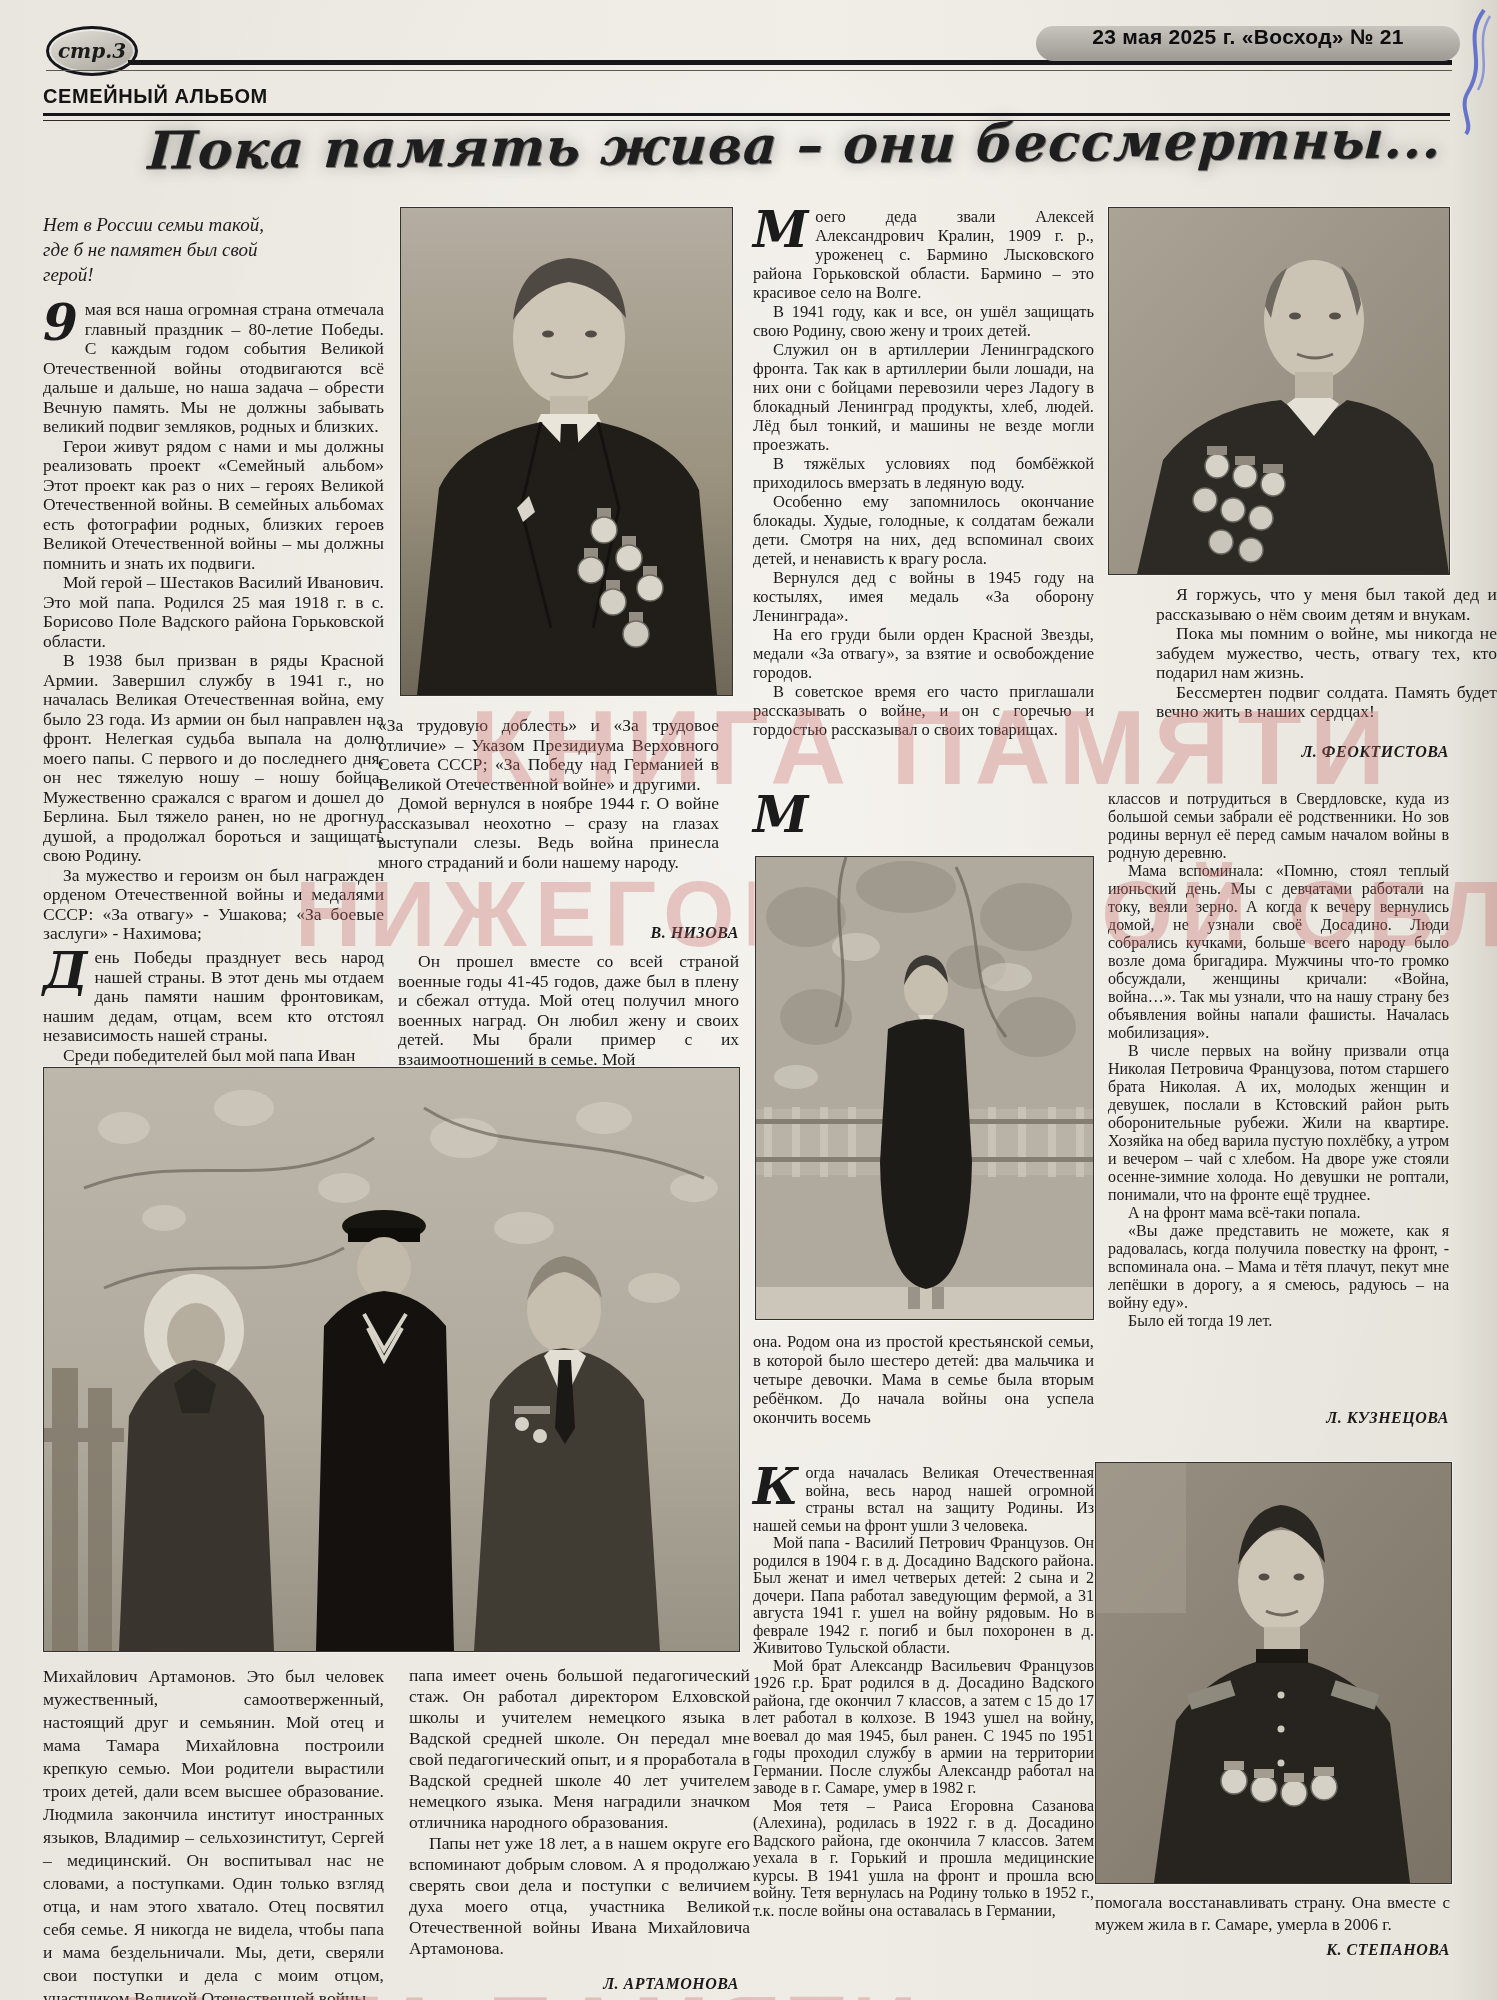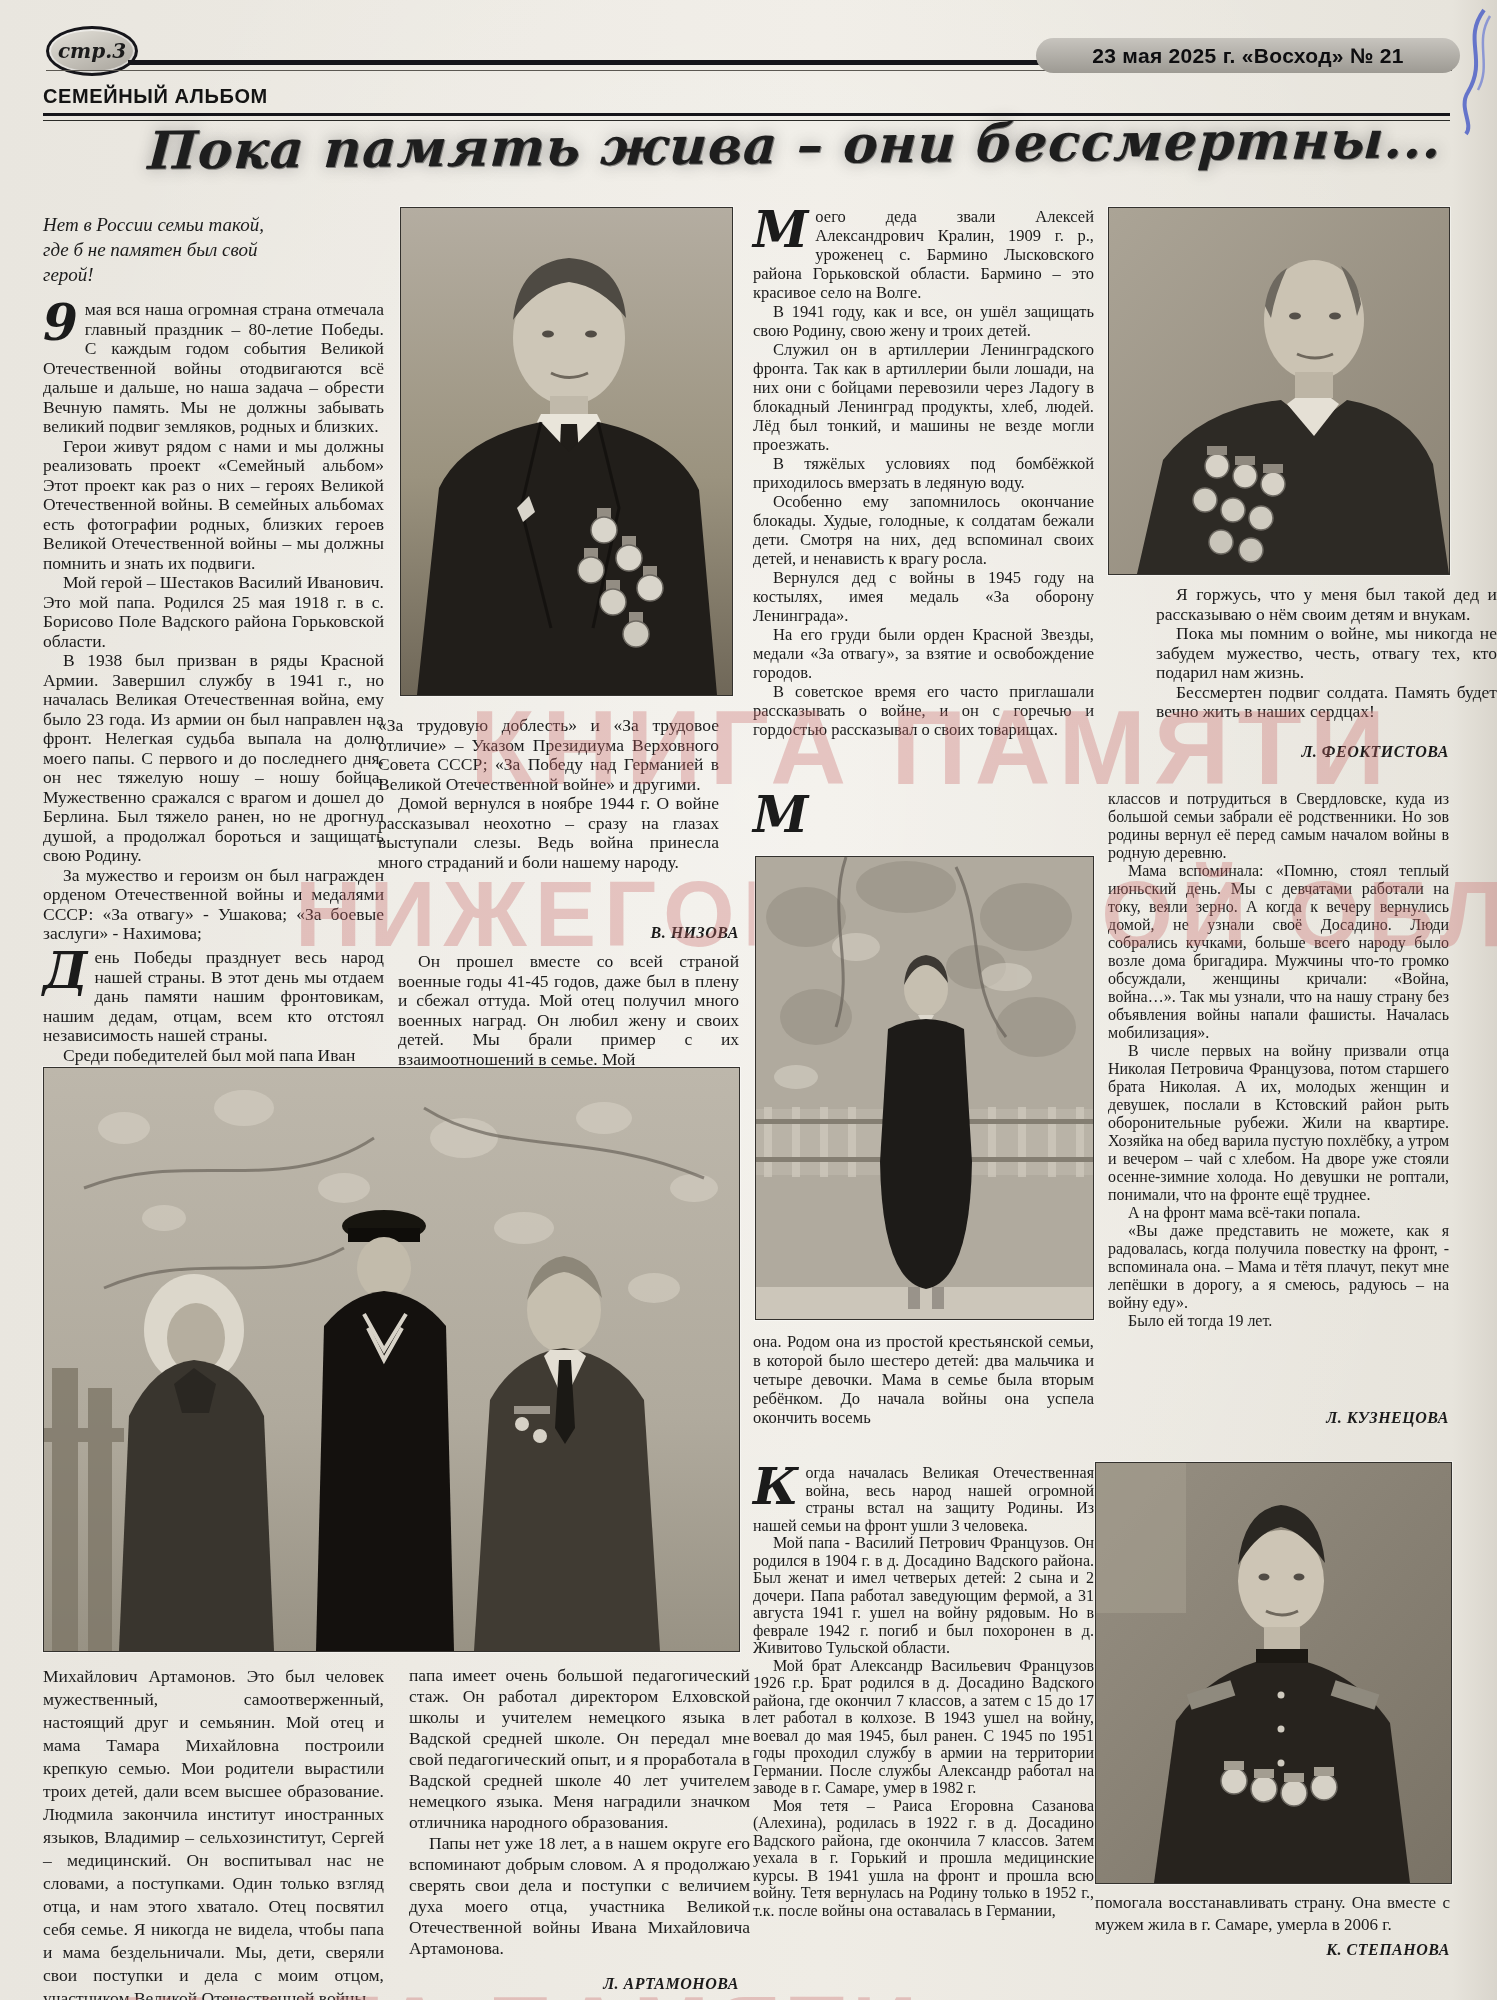--- a/index.html
+++ b/index.html
@@ -13,23 +13,23 @@
   }
   .abs{position:absolute;}
   
   .badge{display:flex;align-items:center;justify-content:center;
     border:3px solid #15151a;border-radius:50%;
     background:linear-gradient(160deg,#e5e2da,#a6a29a);
     box-shadow:inset 0 0 0 2px rgba(255,255,255,.5);
     font:italic 700 20px/1 "DejaVu Serif",serif;}
   .thickrule{background:#15151a;}
   .thinrule{background:#5b5852;}
-  .datebar{display:flex;align-items:center;justify-content:center;
+  .datebar{display:flex;align-items:flex-start;justify-content:center;
     border-radius:18px;background:linear-gradient(#c7c4be,#9d9a93);
-    font:700 21px/1 "Liberation Sans",sans-serif;color:#0e0e10;letter-spacing:.3px;margin-top:12px;}
+    font:700 21px/1 "Liberation Sans",sans-serif;color:#0e0e10;letter-spacing:.3px;}
   .section-label{font:700 20px/1 "Liberation Sans",sans-serif;letter-spacing:.6px;color:#141414;}
   .section-rule{border-top:3px solid #15151a;border-bottom:1px solid #2b2b28;height:4px;}
   .headline{font:italic 700 52px/1.1 "DejaVu Serif",serif;color:#1e1e1e;
     letter-spacing:1px;transform:rotate(-.5deg) skewX(-4deg);
     text-shadow:0 0 16px rgba(50,50,50,.4), 1px 1px 0 rgba(40,40,40,.5);white-space:nowrap;}
   
   .para{margin:0;text-align:justify;}
   .indent{text-indent:20px;}
   .fz-a{font-size:17.5px;line-height:19.5px;}
   .fz-b{font-size:16.5px;line-height:19px;}

